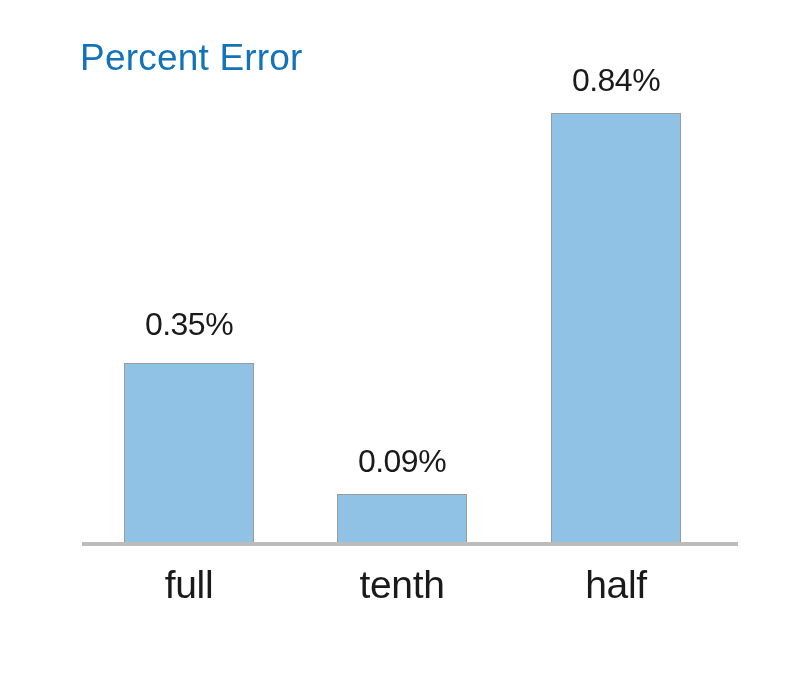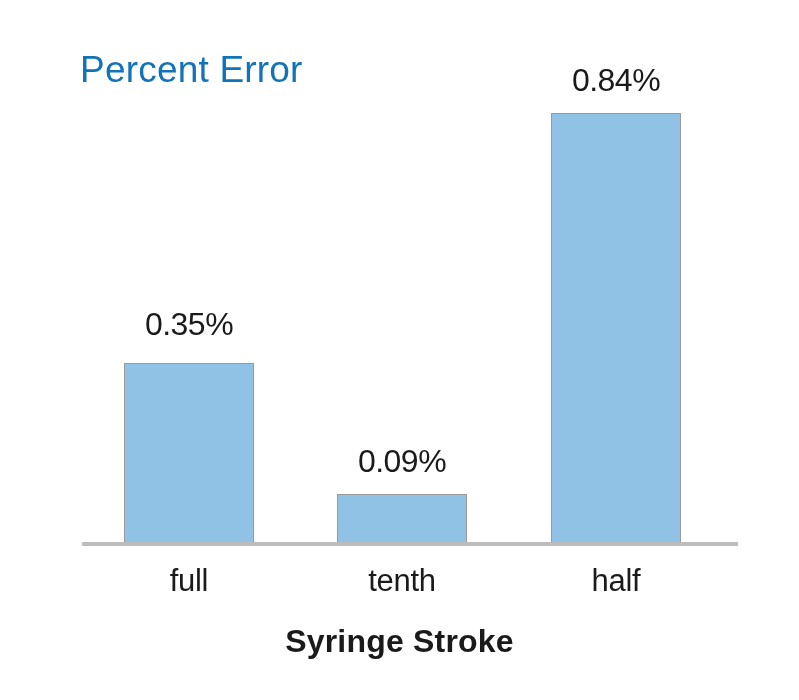--- a/index.html
+++ b/index.html
@@ -83,21 +83,21 @@
     letter-spacing: -0.5px;
   }
 
   .bar-cat-label {
     position: absolute;
     left: 50%;
     transform: translateX(-50%);
     top: 100%;
     margin-top: 20px;
     font-family: "Liberation Sans", sans-serif;
-    font-size: 31px;
+    font-size: 39px;
     font-weight: 400;
     color: #1a1a1a;
     white-space: nowrap;
     letter-spacing: -0.3px;
   }
 
   
   .axis-title {
     position: absolute;
     left: 0;
@@ -109,21 +109,21 @@
     font-weight: 700;
     color: #1a1a1a;
     letter-spacing: 0.2px;
   }
 </style>
 </head>
 <body>
 
 <div id="chart-root">
 
-  <div class="chart-title" style="color: rgb(18, 115, 184); margin-top: 12px;">Percent Error</div>
+  <div class="chart-title" style="color: rgb(18, 115, 184);">Percent Error</div>
 
   <div class="bars-layer">
 
     <div class="bar-group" id="bg0" style="left: 124px;">
       <div class="bar-value-label" id="vl0" style="bottom: 200px;">0.35%</div>
       <div class="bar-rect" id="br0" style="height: 180px; background: rgb(143, 194, 229); border-color: rgb(155, 155, 155);"></div>
       <div class="bar-cat-label">full</div>
     </div>
 
     <div class="bar-group" id="bg1" style="left: 337px;">
@@ -135,15 +135,14 @@
     <div class="bar-group" id="bg2" style="left: 551px;">
       <div class="bar-value-label" id="vl2" style="bottom: 444px;">0.84%</div>
       <div class="bar-rect" id="br2" style="height: 430px; background: rgb(143, 194, 229); border-color: rgb(155, 155, 155);"></div>
       <div class="bar-cat-label">half</div>
     </div>
 
   </div>
 
   <div class="axis-line" style="background: rgb(188, 188, 188);"></div>
 
-  <div class="axis-title">Syringe Stroke</div>
 
 </div>
 
 </body></html>

